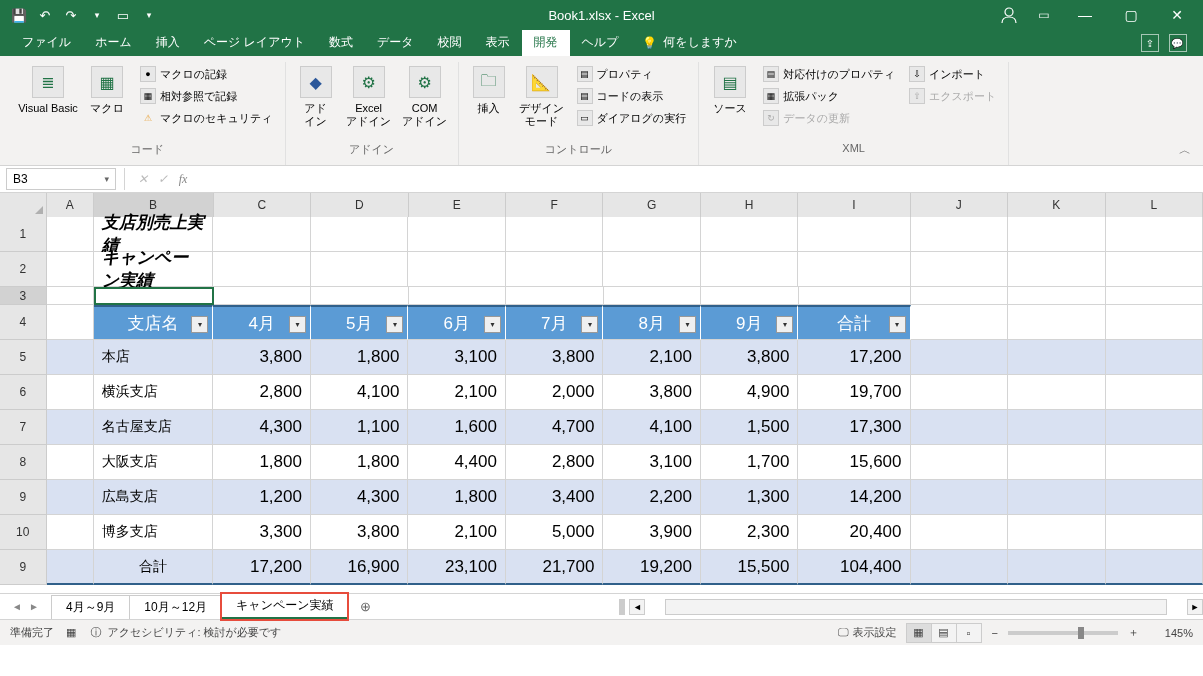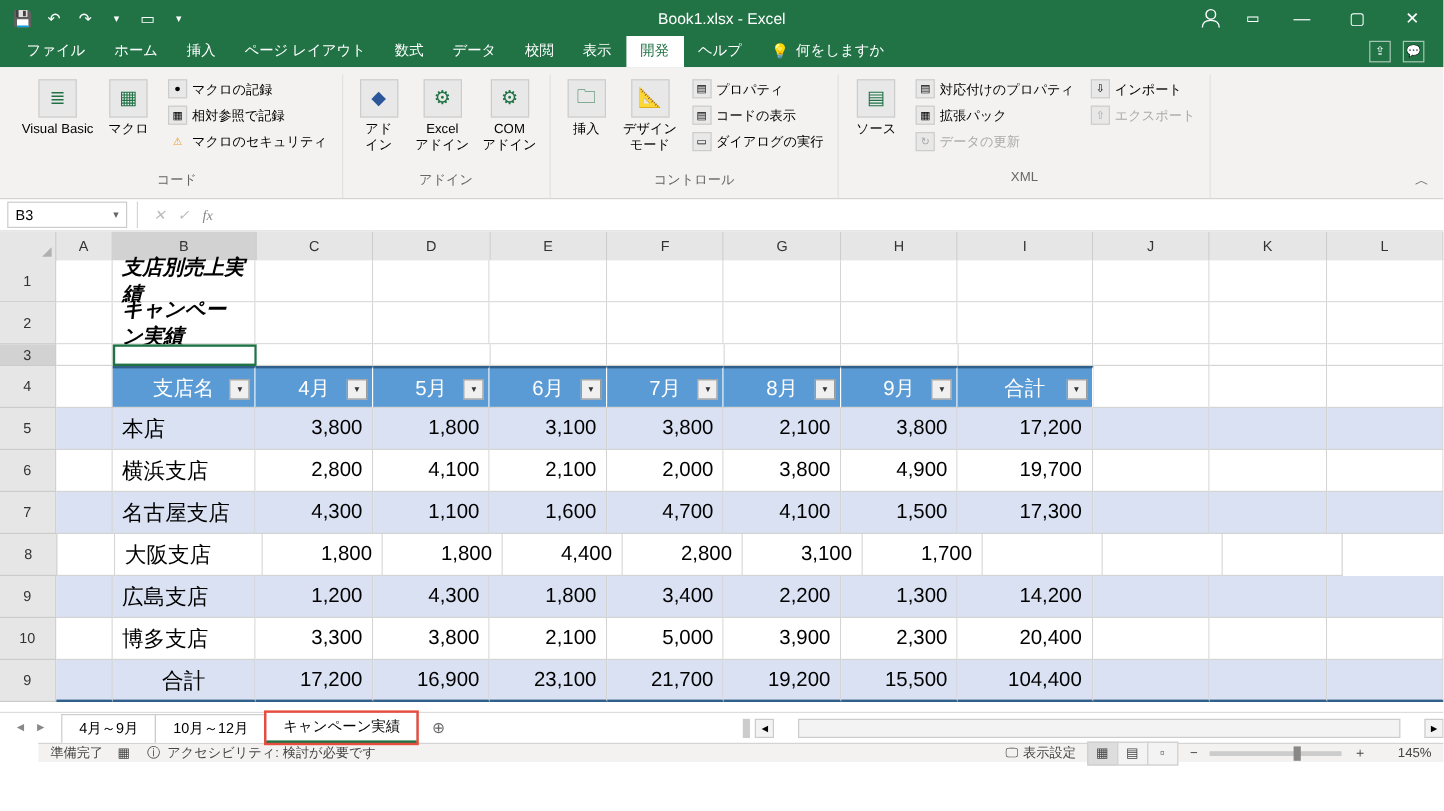--- a/index.html
+++ b/index.html
@@ -30,42 +30,42 @@
 .bigbtn { display:flex; flex-direction:column; align-items:center; justify-content:flex-start; width:60px; gap:4px; padding-top:4px; }
 .bigbtn .ic { width:32px; height:32px; background:#e8e8e8; border:1px solid #ccc; display:flex; align-items:center; justify-content:center; font-size:16px; color:#217346; }
 .bigbtn .lbl { font-size:11px; text-align:center; line-height:1.2; }
 .btncol { display:flex; flex-direction:column; gap:2px; padding-top:2px; }
 .smbtn { display:flex; align-items:center; gap:4px; font-size:11px; height:20px; padding:0 4px; white-space:nowrap; }
 .smbtn .ic { width:16px; height:16px; background:#e8e8e8; border:1px solid #ccc; display:inline-flex; align-items:center; justify-content:center; font-size:9px; }
 .ribbon-collapse { position:absolute; right:12px; bottom:6px; font-size:12px; color:#666; }
 
 
 .fbar { height:27px; border-bottom:1px solid #d4d4d4; display:flex; align-items:center; background:#fff; }
-.namebox { width:100px; height:22px; border:1px solid #ccc; margin-left:6px; padding:0 6px; display:flex; align-items:center; justify-content:space-between; font-size:12px; }
+.namebox { width:110px; height:22px; border:1px solid #ccc; margin-left:6px; padding:0 6px; display:flex; align-items:center; justify-content:space-between; font-size:12px; }
 .namebox .dd { font-size:9px; color:#666; }
 .fbar-sep { width:1px; height:22px; background:#d4d4d4; margin:0 8px; }
 .fx-btn { width:20px; color:#888; text-align:center; font-style:italic; font-family:serif; }
 .fx-input { flex:1; height:22px; border:none; outline:none; padding:0 6px; }
 
 
 .grid-area { position:relative; height:400px; overflow:hidden; background:#fff; }
 .colhdrs { height:24px; display:flex; background:#e6e6e6; border-bottom:1px solid #ccc; }
 .selall { width:48px; height:24px; border-right:1px solid #ccc; background:#e6e6e6; position:relative; }
 .selall::after { content:''; position:absolute; right:3px; bottom:3px; border-left:8px solid transparent; border-bottom:8px solid #b0b0b0; }
 .ch { height:24px; border-right:1px solid #ccc; display:flex; align-items:center; justify-content:center; color:#333; background:#e6e6e6; }
 .ch.sel { background:#d2d2d2; }
 .rows { display:flex; flex-direction:column; }
 .row { display:flex; height:35px; }
 .row.r3 { height:18px; }
 .rh { width:48px; border-right:1px solid #ccc; border-bottom:1px solid #ccc; display:flex; align-items:center; justify-content:center; background:#e6e6e6; color:#333; }
 .rh.sel { background:#d2d2d2; }
 .cell { border-right:1px solid #d4d4d4; border-bottom:1px solid #d4d4d4; display:flex; align-items:center; padding:0 8px; background:#fff; font-family:"Yu Gothic",sans-serif; }
 .cell.b1,.cell.b2 { font-weight:bold; font-size:17px;font-style:italic; }
 .cell.num { justify-content:flex-end; font-size:17px; }
-.cell.txt { font-size:18px; }
+.cell.txt { font-size:14px; }
 
 
 .th { background:#5b9bd5 !important; color:#fff; font-size:17px; justify-content:center; border-right:1px solid #fff !important; border-top:2px solid #30608a; position:relative; }
 .th .dd-btn { position:absolute; right:4px; bottom:6px; width:17px; height:17px; background:#f0f0f0; border:1px solid #999; display:flex; align-items:center; justify-content:center; font-size:8px; color:#333; }
 .tr-alt .cell { background:#d9e1f2; }
 .tr-total .cell { background:#d9e1f2; border-bottom:2px solid #30608a; }
 .tr-total .cell.lab { justify-content:center; }
 .active-cell { border:2px solid #217346 !important; }
 
 
@@ -73,21 +73,21 @@
 .sheet-nav { display:flex; gap:3px; padding:0 10px; color:#888; font-size:10px; }
 .sheet-nav span { width:14px; text-align:center; }
 .sheet-tab { padding:3px 14px; border:1px solid #ccc; border-bottom:none; background:#fff; font-size:12px; margin-right:-1px; position:relative; }
 .sheet-tab.active { background:#fff; border-bottom:3px solid #217346; }
 .sheet-tab.highlighted { outline:2px solid #e74c3c; outline-offset:-1px; }
 .sheet-add { width:20px; text-align:center; color:#666; margin-left:8px; font-size:13px; }
 .hscroll-track { flex:1; height:16px; margin:0 20px; border:1px solid #ccc; position:relative; background:#f3f3f3; }
 .hscroll-arr { width:16px; height:16px; border:1px solid #ccc; display:flex; align-items:center; justify-content:center; font-size:9px; background:#f3f3f3; }
 
 
-.statusbar { height:16px; background:#f3f2f1; border-top:1px solid #d4d4d4; display:flex; align-items:center; padding:0 10px; font-size:11px; color:#444;margin-left:32px; }
+.statusbar { height:26px; background:#f3f2f1; border-top:1px solid #d4d4d4; display:flex; align-items:center; padding:0 10px; font-size:11px; color:#444; }
 .statusbar .acc { display:flex; align-items:center; gap:6px; margin-left:14px; }
 .statusbar .right { margin-left:auto; display:flex; align-items:center; gap:10px; }
 .view-btns { display:flex; }
 .view-btn { width:26px; height:20px; border:1px solid #ccc; margin-left:-1px; display:flex; align-items:center; justify-content:center; font-size:11px; background:#f3f3f3; }
 .view-btn.active { background:#ddd; }
 .zoom-slider { width:110px; height:4px; background:#ccc; position:relative; }
 .zoom-thumb { position:absolute; top:-4px; left:64%; width:6px; height:12px; background:#888; }
 .zoom-pct { width:44px; text-align:right; }
 
 
@@ -393,20 +393,21 @@
       <div class="row">
         <div class="rh">8</div>
         <div class="cell wA"></div>
         <div class="cell wB txt">大阪支店</div>
         <div class="cell wC num">1,800</div>
         <div class="cell wD num">1,800</div>
         <div class="cell wE num">4,400</div>
         <div class="cell wF num">2,800</div>
         <div class="cell wG num">3,100</div>
         <div class="cell wH num">1,700</div>
+        <div class="cell wI num">15,600</div>
         <div class="cell wJ"></div>
         <div class="cell wK"></div>
         <div class="cell wL"></div>
       </div>
       <div class="row tr-alt">
         <div class="rh">9</div>
         <div class="cell wA"></div>
         <div class="cell wB txt">広島支店</div>
         <div class="cell wC num">1,200</div>
         <div class="cell wD num">4,300</div>

